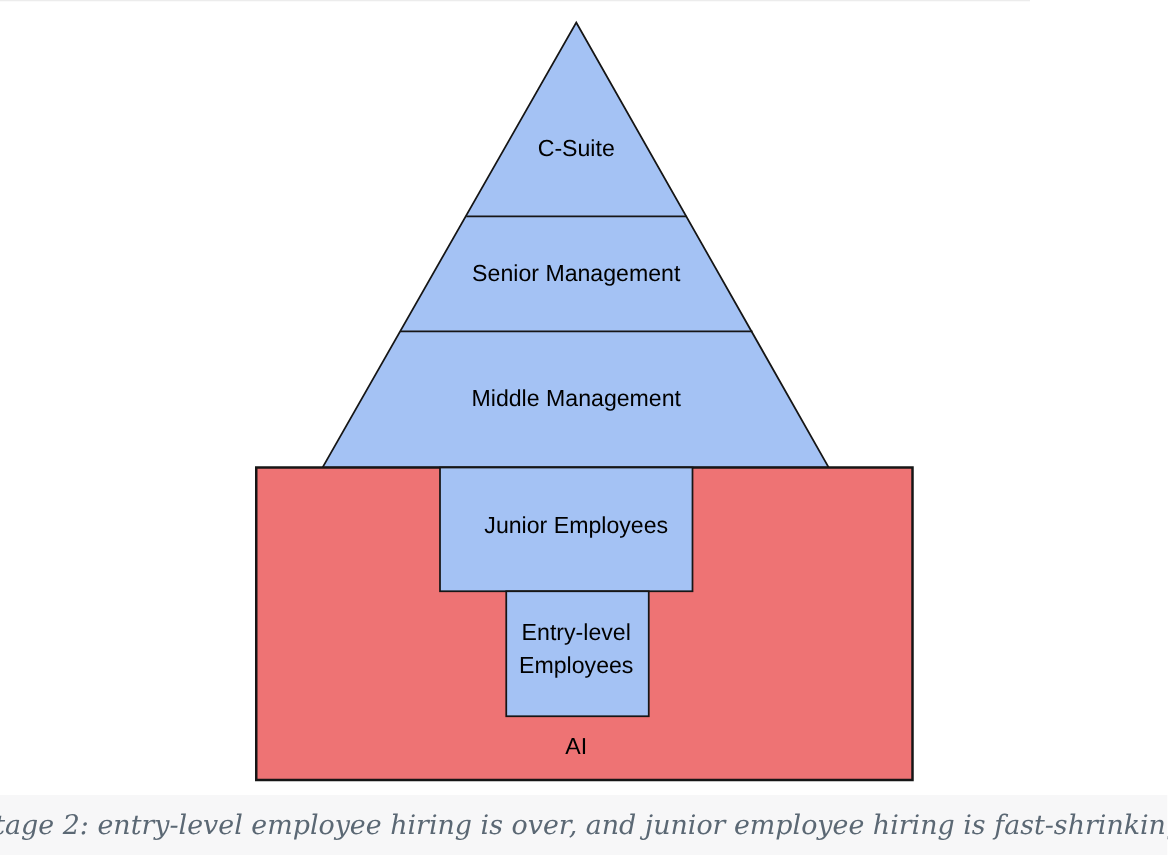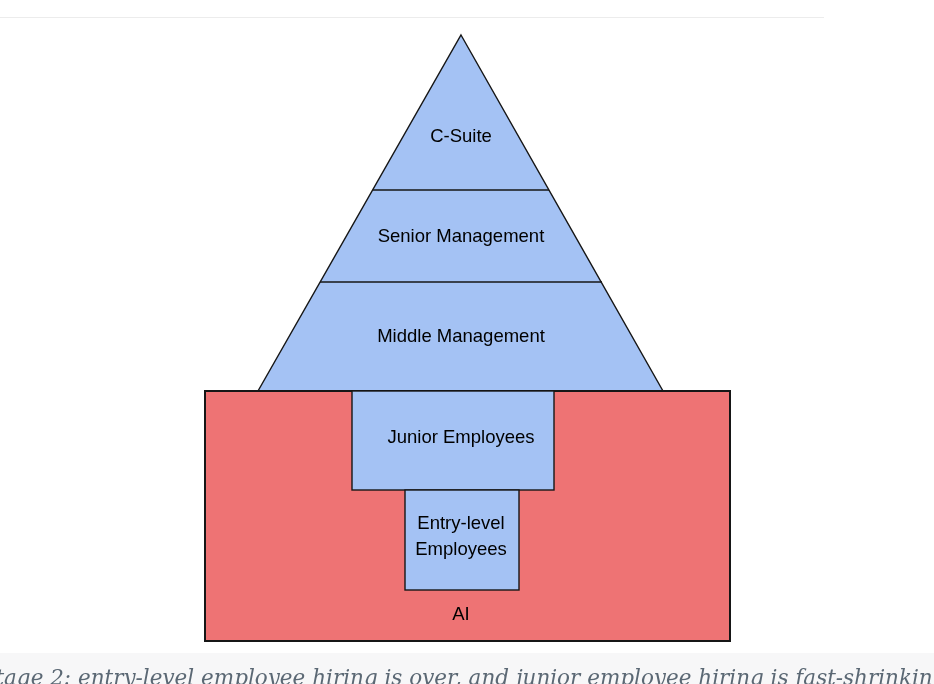--- a/index.html
+++ b/index.html
@@ -13,21 +13,20 @@
     overflow: hidden;
     font-family: "Liberation Sans", sans-serif;
   }
   .figure-area {
     box-sizing: border-box;
     width: 824px;
     height: 636px;
     background: var(--page-bg, #ffffff);
     border-top: 1px solid var(--top-border, #ececec);
     position: relative;
-    margin-top: 17px;
   }
   .diagram-svg {
     display: block;
   }
   .blue-shape {
     fill: var(--pyramid-blue, #a4c2f4);
     stroke: var(--shape-stroke, #161616);
     stroke-width: 1.4;
   }
   .red-shape {

